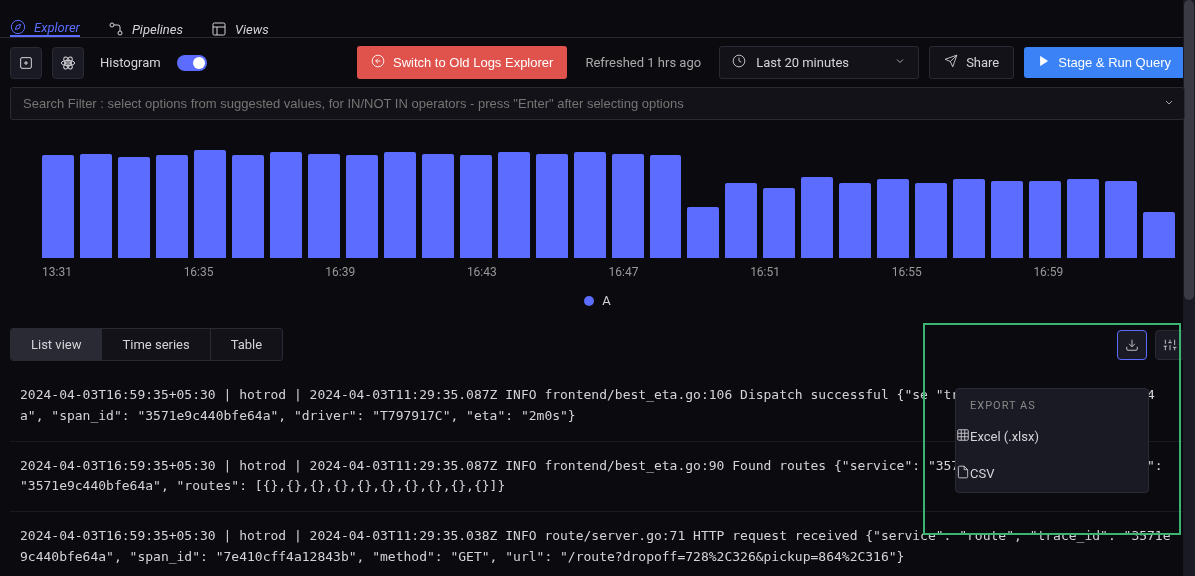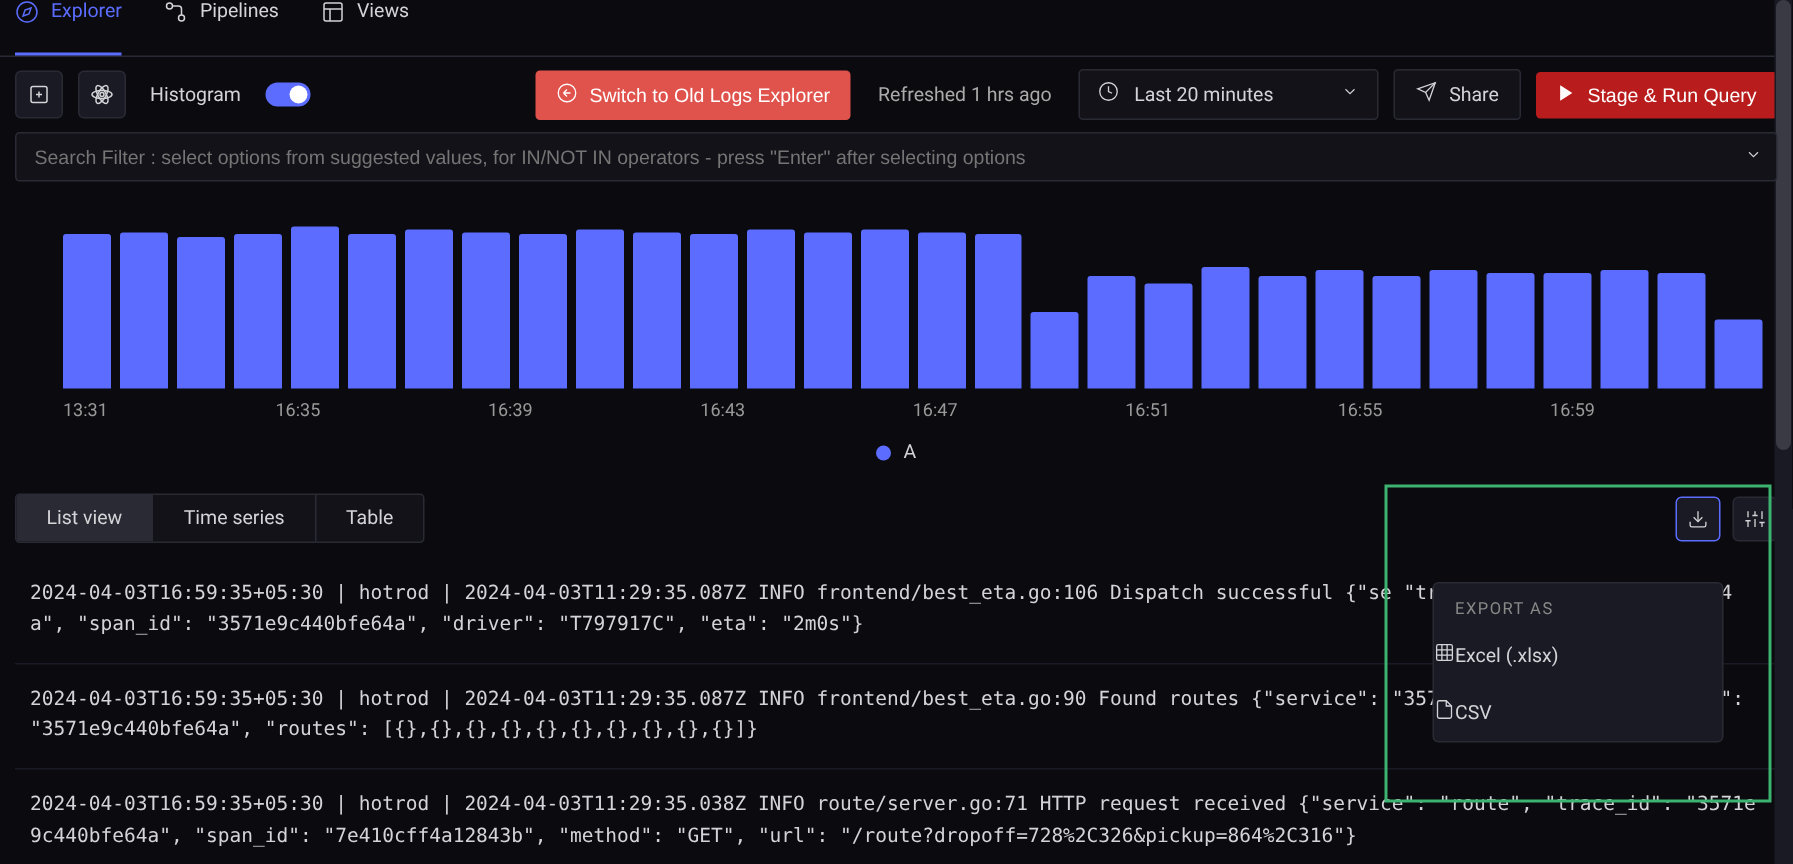--- a/index.html
+++ b/index.html
@@ -20,25 +20,26 @@
     .tabs {
       display: flex;
       border-bottom: 1px solid #2a2a35;
       padding: 0 10px;
       height: 38px;
       align-items: center;
       gap: 28px;
     }
     .tab {
       display: flex;
-      align-items: flex-start;
+      align-items: flex-end;
       gap: 8px;
       height: 100%;
       cursor: pointer;
       color: #d4d4d8;
+      font-style: italic;
     }
     .tab.active {
       color: #5b6cff;
       border-bottom: 2px solid #5b6cff;
     }
     .tab-icon {
       display: flex;
       align-items: center;
     }
     .toolbar {
@@ -116,21 +117,21 @@
       border: 1px solid #2a2a35;
       border-radius: 3px;
       padding: 7px 14px;
       display: flex;
       align-items: center;
       gap: 8px;
       cursor: pointer;
       color: #d4d4d8;
     }
     .run-btn {
-      background: #b91c1c;
+      background: #3b82f6;
       color: #fff;
       border: none;
       border-radius: 3px;
       padding: 8px 14px;
       display: flex;
       align-items: center;
       gap: 8px;
       cursor: pointer;
       font-size: 13px;
     }

